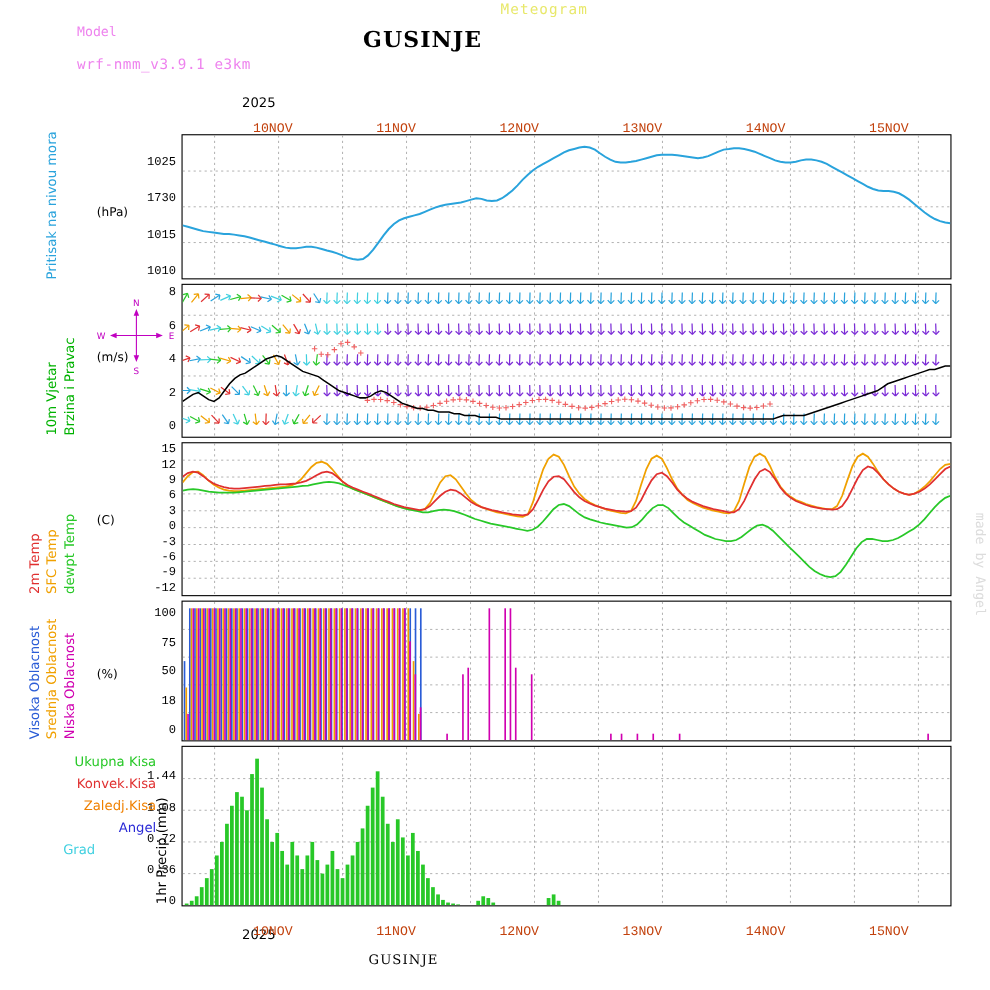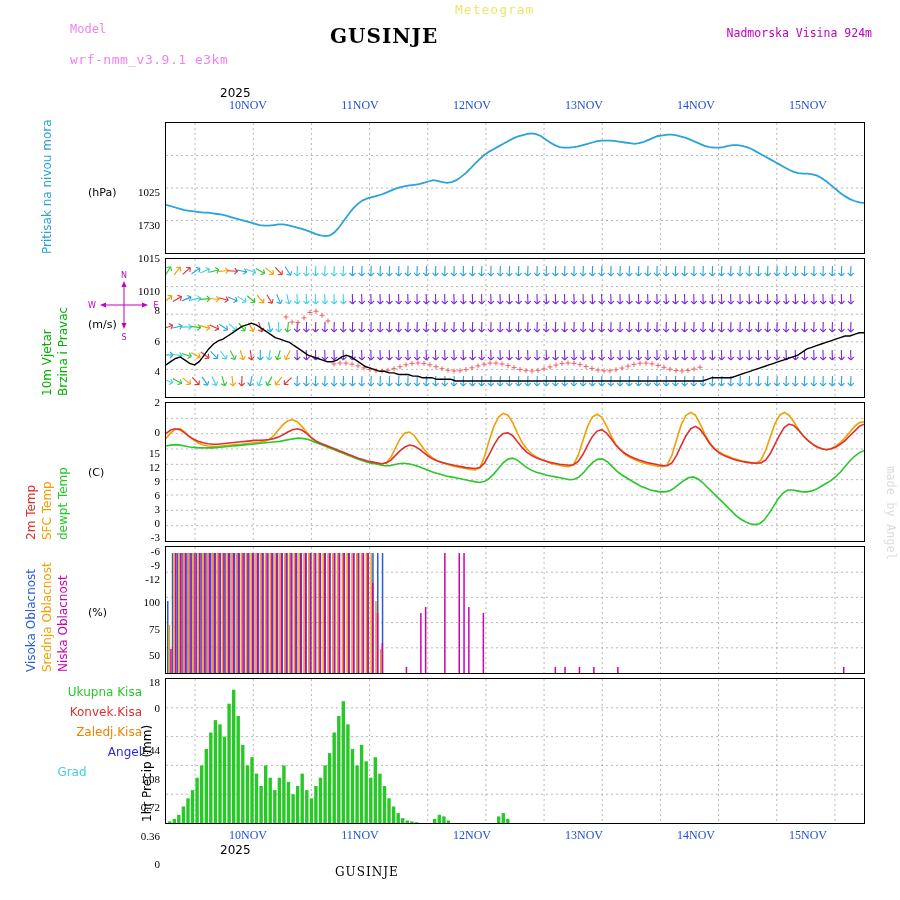--- a/index.html
+++ b/index.html
@@ -31,27 +31,28 @@
   }
   .made-by{
     right:2px;top:560px;font-size:12px;color:#dcdcdc;
     font-family:"DejaVu Sans Mono", monospace;
     transform:rotate(90deg);transform-origin:right top;
     white-space:nowrap;
   }
   .panel{position:absolute;border:1px solid #000;background:#fff;box-sizing:border-box;}
   .ytick{
     position:absolute;right:100%;margin-right:5px;font-size:11px;color:#000;
-    font-family:Liberation Serif, serif;white-space:nowrap;
-    transform:translateY(-50%);text-align:right;margin-top:44px;
+    font-family:Liberation Mono, monospace;white-space:nowrap;
+    transform:translateY(-50%);text-align:right;
   }
   .xlabel{
-    position:absolute;font-size:12px;color:#1d4ed8;
-    font-family:Liberation Serif, serif;white-space:nowrap;
+    position:absolute;font-size:12px;color:#c2410c;
+    font-family:Liberation Mono, monospace;white-space:nowrap;
     transform:translateX(-50%);
+    margin-top:12px;
   }
   .ylab-rot{
     position:absolute;font-size:12px;white-space:nowrap;
     font-family:"DejaVu Sans", sans-serif;
     transform-origin:left top;
   }
   .unit{
     position:absolute;font-size:11px;color:#000;white-space:nowrap;
     font-family:"DejaVu Sans", sans-serif;
   }
@@ -66,21 +67,20 @@
   .compass text{font-family:"DejaVu Sans", sans-serif;}
 </style>
 </head>
 <body>
 
 <div class="abs meteogram-title">Meteogram</div>
 <div class="abs model-label">Model</div>
 <div class="abs model-name">wrf-nmm_v3.9.1 e3km</div>
 <div class="abs station-title">GUSINJE</div>
 <div class="abs meta">
-  <div>Nadmorska Visina 924m</div>
 </div>
 <div class="abs made-by">made by Angel</div>
 <div class="abs year-top">2025</div>
 <div class="abs year-bot">2025</div>
 <div class="abs bottom-station">GUSINJE</div>
 
 <div class="abs xaxis-top" style="top:98px;">
   <div class="xlabel" style="left:248px;">10NOV</div>
   <div class="xlabel" style="left:360px;">11NOV</div>
   <div class="xlabel" style="left:472px;">12NOV</div>

